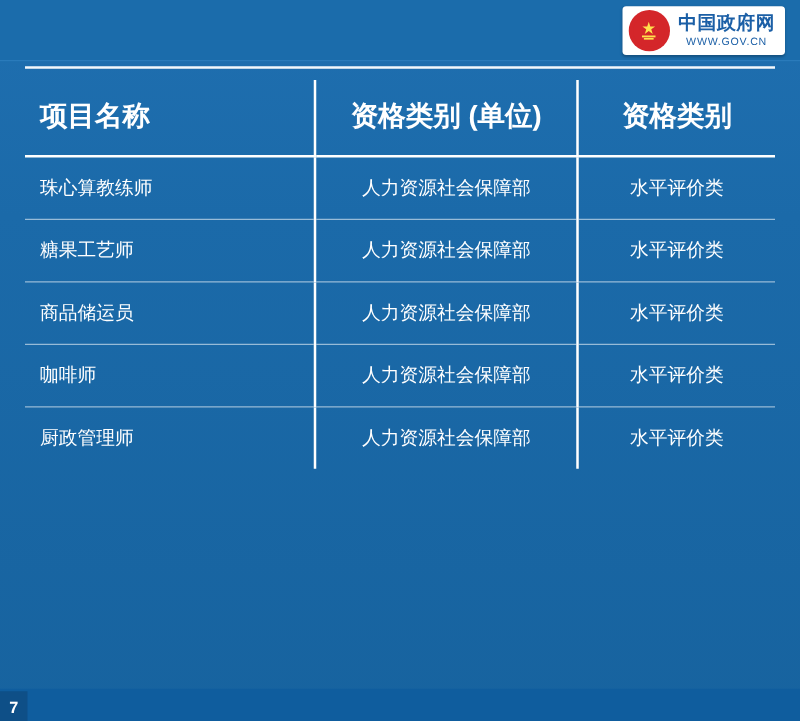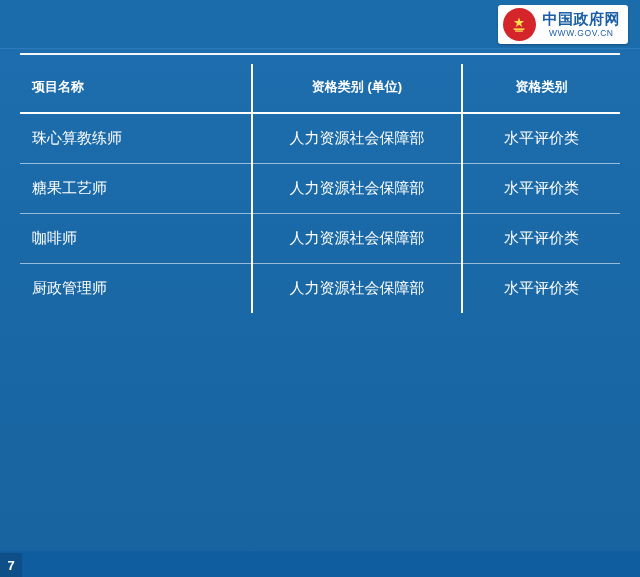--- a/index.html
+++ b/index.html
@@ -98,21 +98,21 @@
   table.data {
     width: 600px;
     border-collapse: collapse;
     table-layout: fixed;
   }
   table.data col.c1 { width: 232px; }
   table.data col.c2 { width: 210px; }
   table.data col.c3 { width: 158px; }
   table.data th {
     color: #ffffff;
-    font-size: 13px;
+    font-size: 22px;
     font-weight: bold;
     text-align: center;
     padding: 14px 4px 16px 4px;
     border-right: 2px solid #ffffff;
     border-bottom: 2px solid #ffffff;
     background: transparent;
   }
   table.data th:last-child { border-right: none; margin-left: 24px; }
   table.data th.left { text-align: left; padding-left: 12px; }
   table.data td {
@@ -197,20 +197,25 @@
           <td class="left">珠心算教练师</td>
           <td>人力资源社会保障部</td>
           <td>水平评价类</td>
         </tr>
         <tr>
           <td class="left">糖果工艺师</td>
           <td>人力资源社会保障部</td>
           <td>水平评价类</td>
         </tr>
         <tr>
+          <td class="left">商品储运员</td>
+          <td>人力资源社会保障部</td>
+          <td>水平评价类</td>
+        </tr>
+        <tr>
           <td class="left">咖啡师</td>
           <td>人力资源社会保障部</td>
           <td>水平评价类</td>
         </tr>
         <tr>
           <td class="left">厨政管理师</td>
           <td>人力资源社会保障部</td>
           <td>水平评价类</td>
         </tr>
       </tbody>

